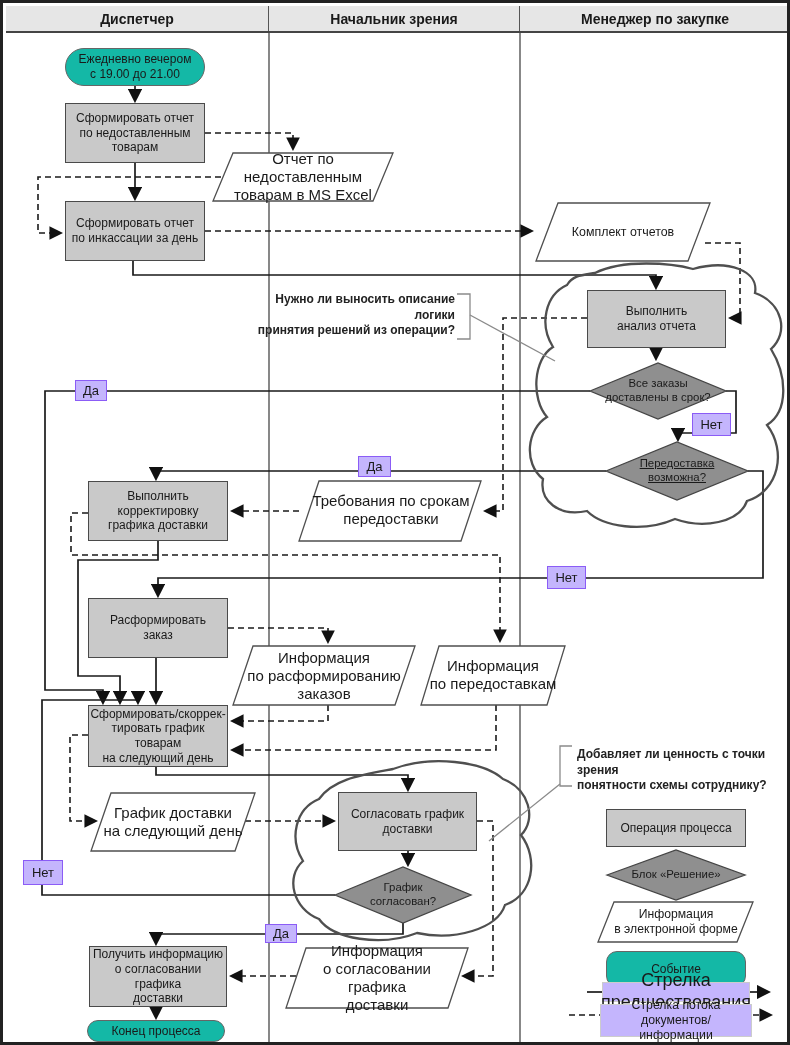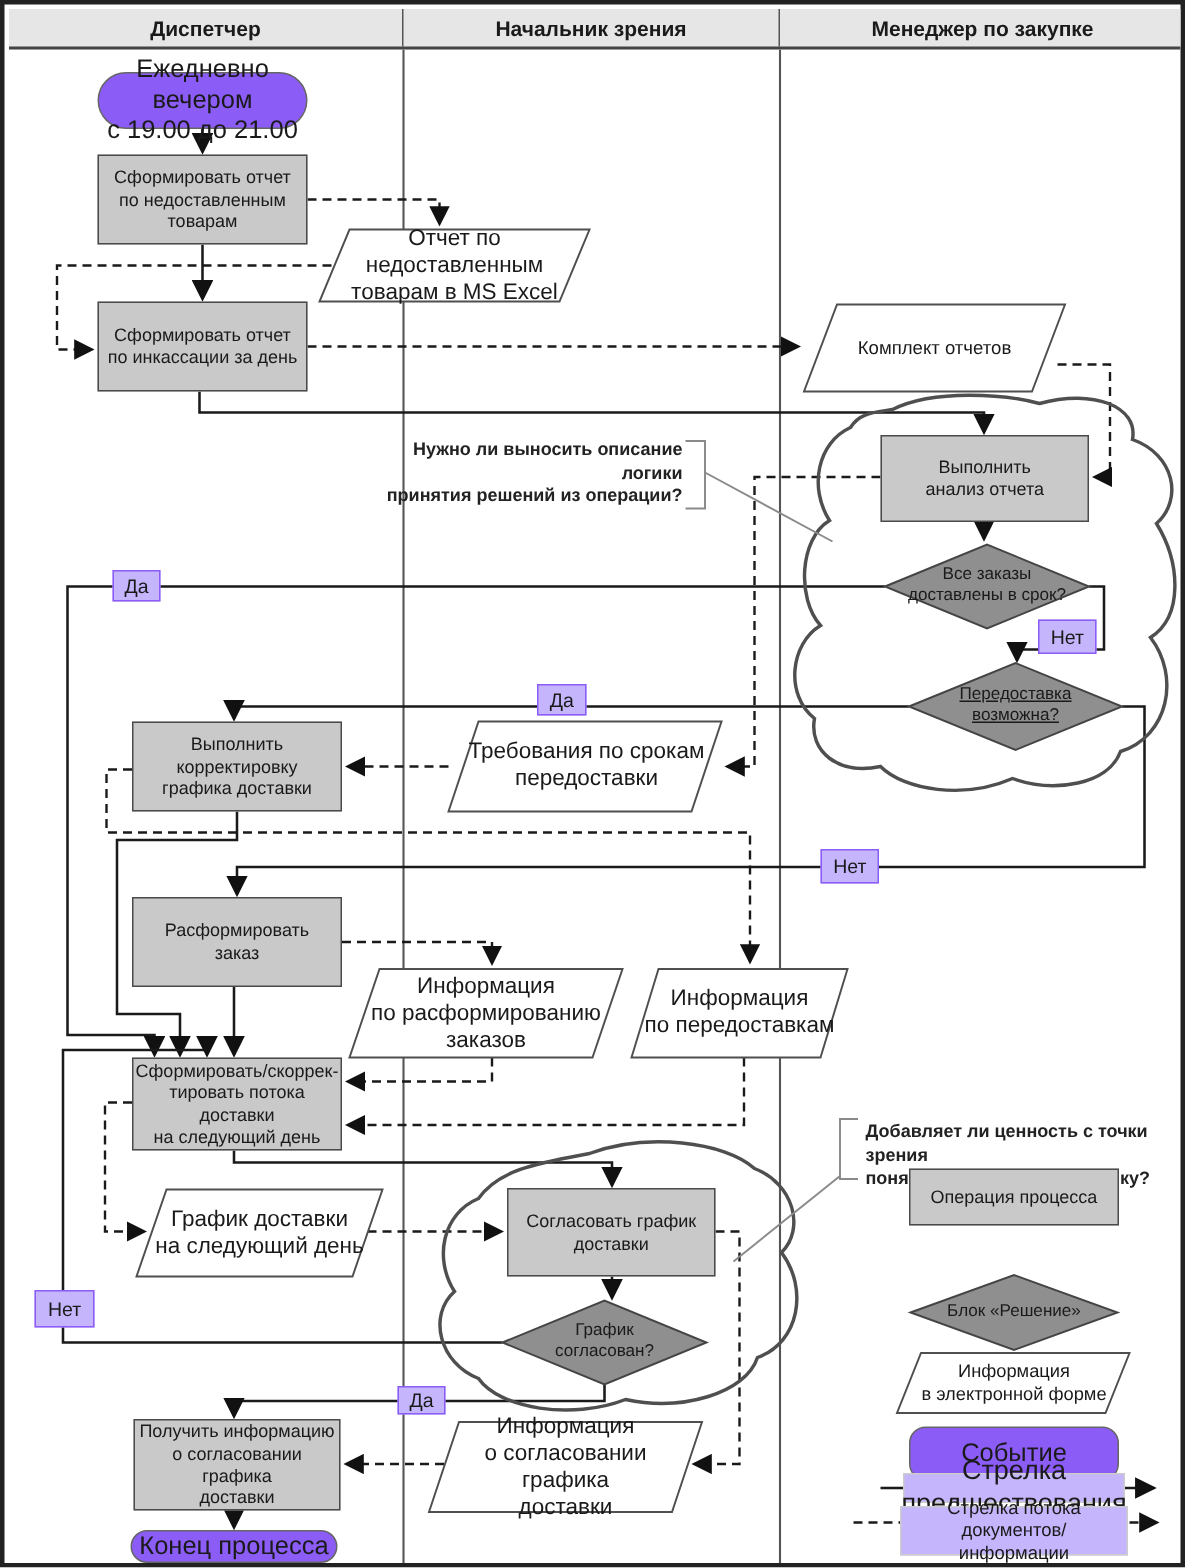--- a/index.html
+++ b/index.html
@@ -16,21 +16,21 @@
        font-size:14px;box-sizing:border-box;}
   .hdr .c1{width:263px;border-right:1.5px solid #555;}
   .hdr .c2{width:251px;border-right:1.5px solid #555;}
   .hdr .c3{width:270px;}
   .box,.event,.olabel,.elabel{
     position:absolute;display:flex;align-items:center;justify-content:center;
     text-align:center;white-space:pre-line;box-sizing:border-box;z-index:3;
     line-height:1.22;
   }
   .box{background:#c9c9c9;border:1.5px solid #4a4a4a;font-size:12px;}
-  .event{background:#8b5cf6;border:1.5px solid #666;font-size:17px;}
+  .event{background:#14b8a6;border:1.5px solid #666;font-size:12px;}
   .olabel{font-size:15px;line-height:1.2;}
   .dlabel{font-size:11.4px;}
   .elabel{background:#c4b5fd;border:1px solid #8b5cf6;font-size:13px;z-index:4;}
   .ann{position:absolute;font-weight:bold;font-size:12px;line-height:1.3;
        white-space:pre-line;z-index:3;color:#222;}
 </style>
 </head>
 <body>
 
 <div class="canvas">
@@ -135,21 +135,21 @@
 по недоставленным
 товарам</div>
   <div class="box" style="left:62px;top:198px;width:140px;height:60px;">Сформировать отчет
 по инкассации за день</div>
   <div class="box" style="left:85px;top:478px;width:140px;height:60px;">Выполнить
 корректировку
 графика доставки</div>
   <div class="box" style="left:85px;top:595px;width:140px;height:60px;">Расформировать
 заказ</div>
   <div class="box" style="left:85px;top:702px;width:140px;height:62px;">Сформировать/скоррек-
-тировать потока доставки
+тировать график товарам
 на следующий день</div>
   <div class="box" style="left:86px;top:943px;width:138px;height:61px;">Получить информацию
 о согласовании графика
 доставки</div>
   <div class="box" style="left:335px;top:789px;width:139px;height:59px;">Согласовать график
 доставки</div>
   <div class="box" style="left:584px;top:287px;width:139px;height:58px;">Выполнить
 анализ отчета</div>
 
   <div class="olabel" style="left:213px;top:154px;width:174px;height:40px;">Отчет по недоставленным
@@ -180,21 +180,21 @@
   <div class="elabel" style="left:355px;top:453px;width:33px;height:21px;">Да</div>
   <div class="elabel" style="left:544px;top:563px;width:39px;height:23px;">Нет</div>
   <div class="elabel" style="left:20px;top:857px;width:40px;height:25px;">Нет</div>
   <div class="elabel" style="left:262px;top:921px;width:32px;height:19px;">Да</div>
 
   <div class="ann" style="left:252px;top:289px;width:200px;text-align:right;">Нужно ли выносить описание логики
 принятия решений из операции?</div>
   <div class="ann" style="left:574px;top:744px;width:212px;text-align:left;">Добавляет ли ценность с точки зрения
 понятности схемы сотруднику?</div>
 
-  <div class="box" style="left:603px;top:776px;width:140px;height:38px;">Операция процесса</div>
+  <div class="box" style="left:603px;top:806px;width:140px;height:38px;">Операция процесса</div>
   <div class="olabel dlabel" style="left:606px;top:860px;width:134px;height:24px;">Блок «Решение»</div>
   <div class="olabel" style="left:602px;top:902px;width:142px;height:34px;font-size:12.2px;">Информация
 в электронной форме</div>
   <div class="event" style="left:603px;top:948px;width:140px;height:36px;border-radius:11px;">Событие</div>
   <div class="elabel" style="left:599px;top:979px;width:148px;height:20px;font-size:18px;border-color:#ccc;">Стрелка предшествования</div>
   <div class="elabel" style="left:597px;top:1001px;width:152px;height:33px;font-size:12.3px;border-color:#ccc;line-height:1.2;">Стрелка потока документов/
 информации</div>
 
 </div>
 

